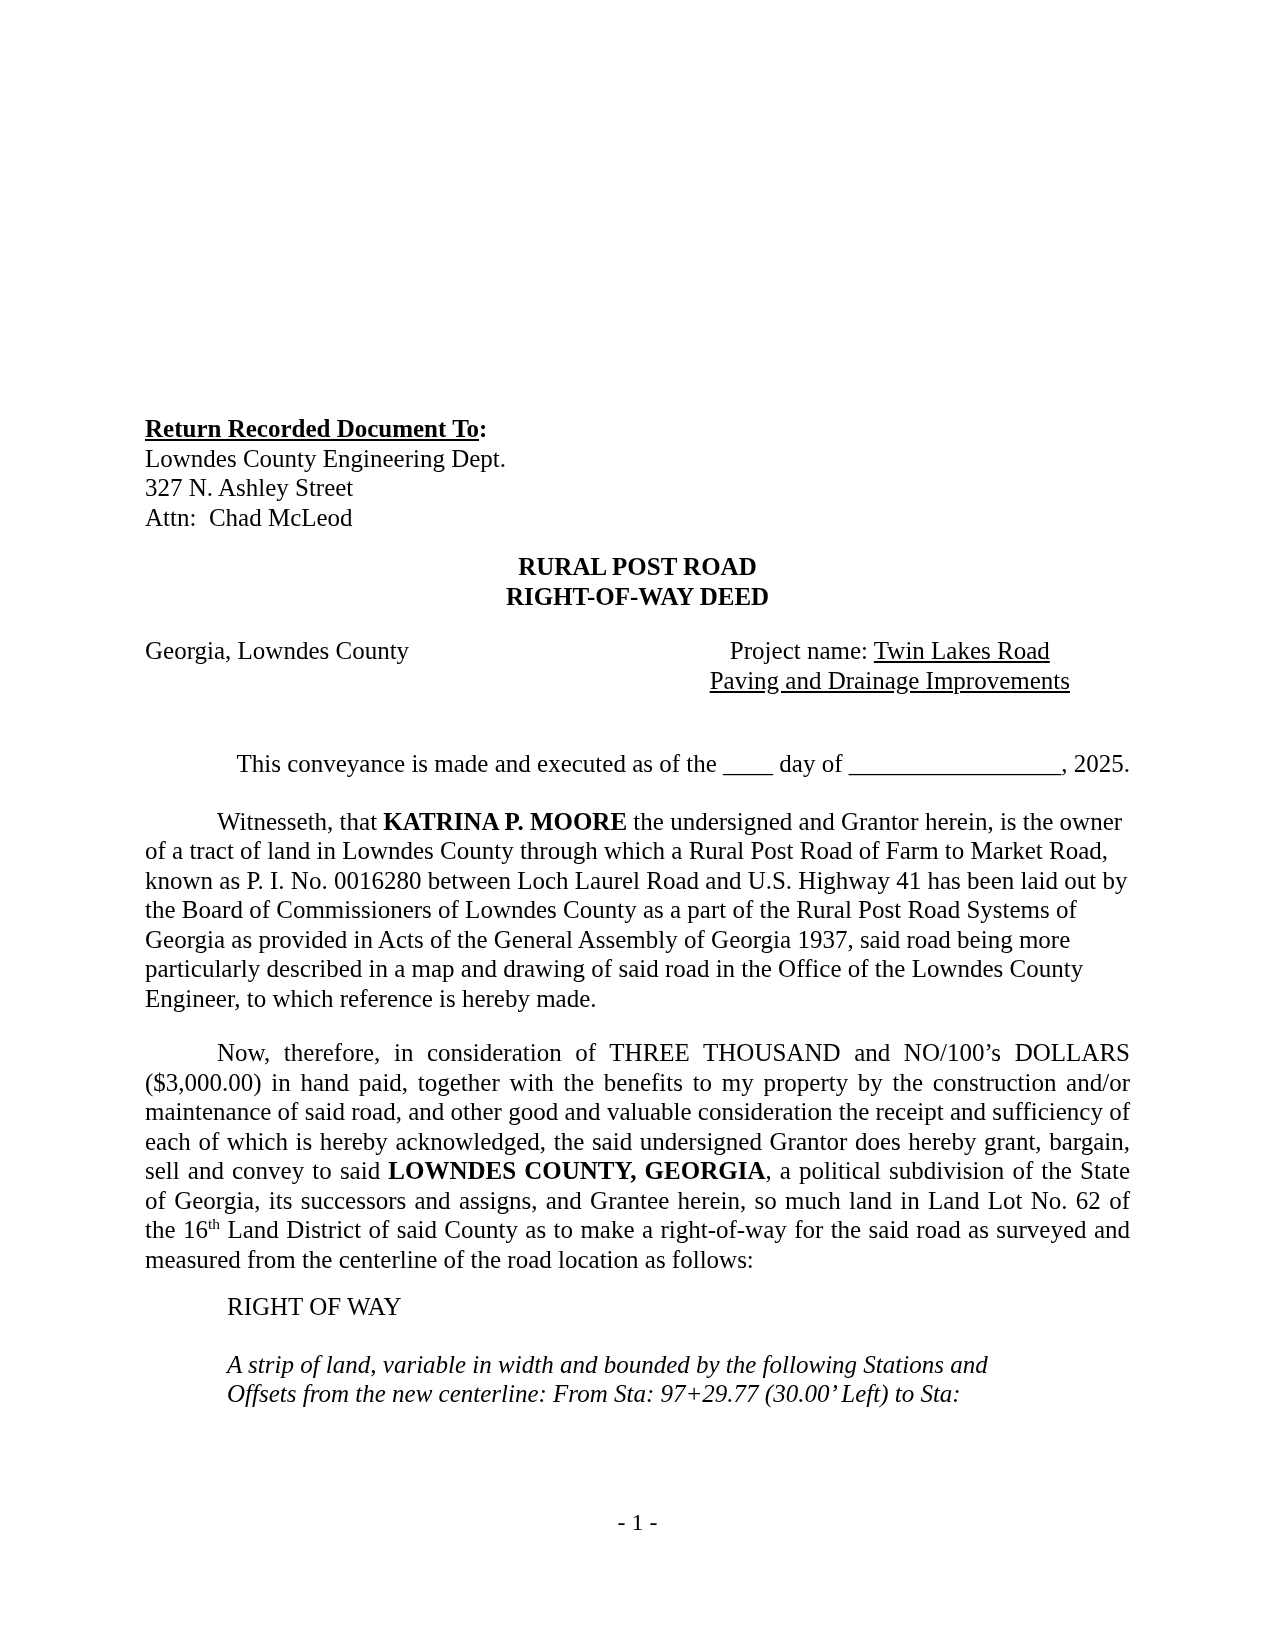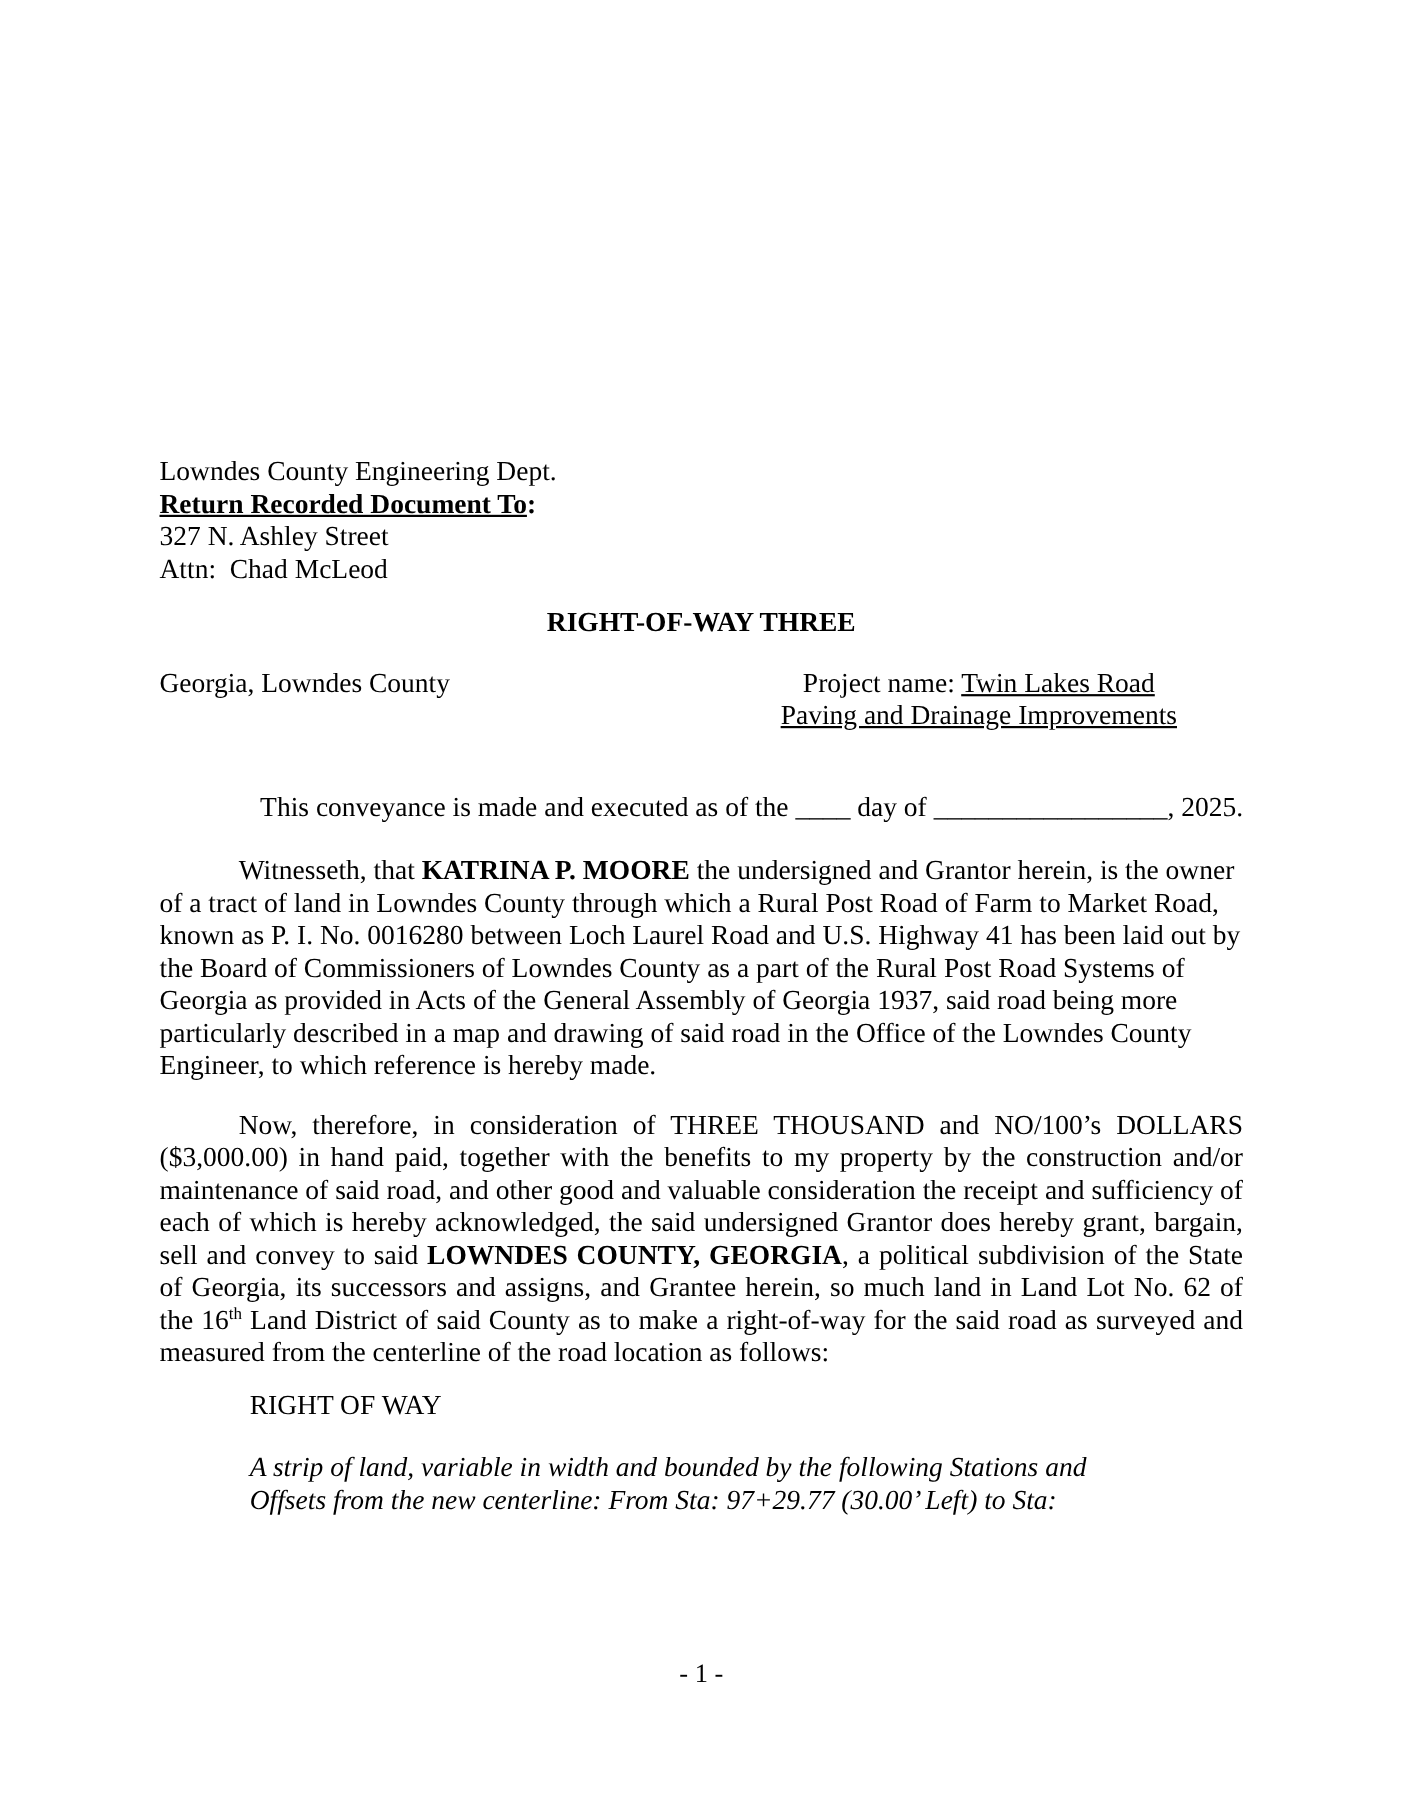--- a/index.html
+++ b/index.html
@@ -43,28 +43,29 @@
     font-size: 24px;
   }
 </style>
 </head>
 <body>
 
 <div class="page">
   <div class="content">
 
     <div>
+      <div><span class="bold"><span class="underline">Return Recorded Document To</span><span>:</span></span></div>
       <div>Lowndes County Engineering Dept.</div>
-      <div><span class="bold"><span class="underline">Return Recorded Document To</span><span>:</span></span></div>
       <div>327 N. Ashley Street</div>
       <div>Attn:&nbsp; Chad McLeod</div>
     </div>
 
     <div class="title-block">
-      <div>RIGHT-OF-WAY THREE</div>
+      <div>RURAL POST ROAD</div>
+      <div>RIGHT-OF-WAY DEED</div>
     </div>
 
     <div class="meta-row">
       <div>Georgia, Lowndes County</div>
       <div class="meta-right">
         <div><span>Project name: </span><span class="underline">Twin Lakes Road</span></div>
         <div><span class="underline">Paving and Drainage Improvements</span></div>
       </div>
     </div>
 

